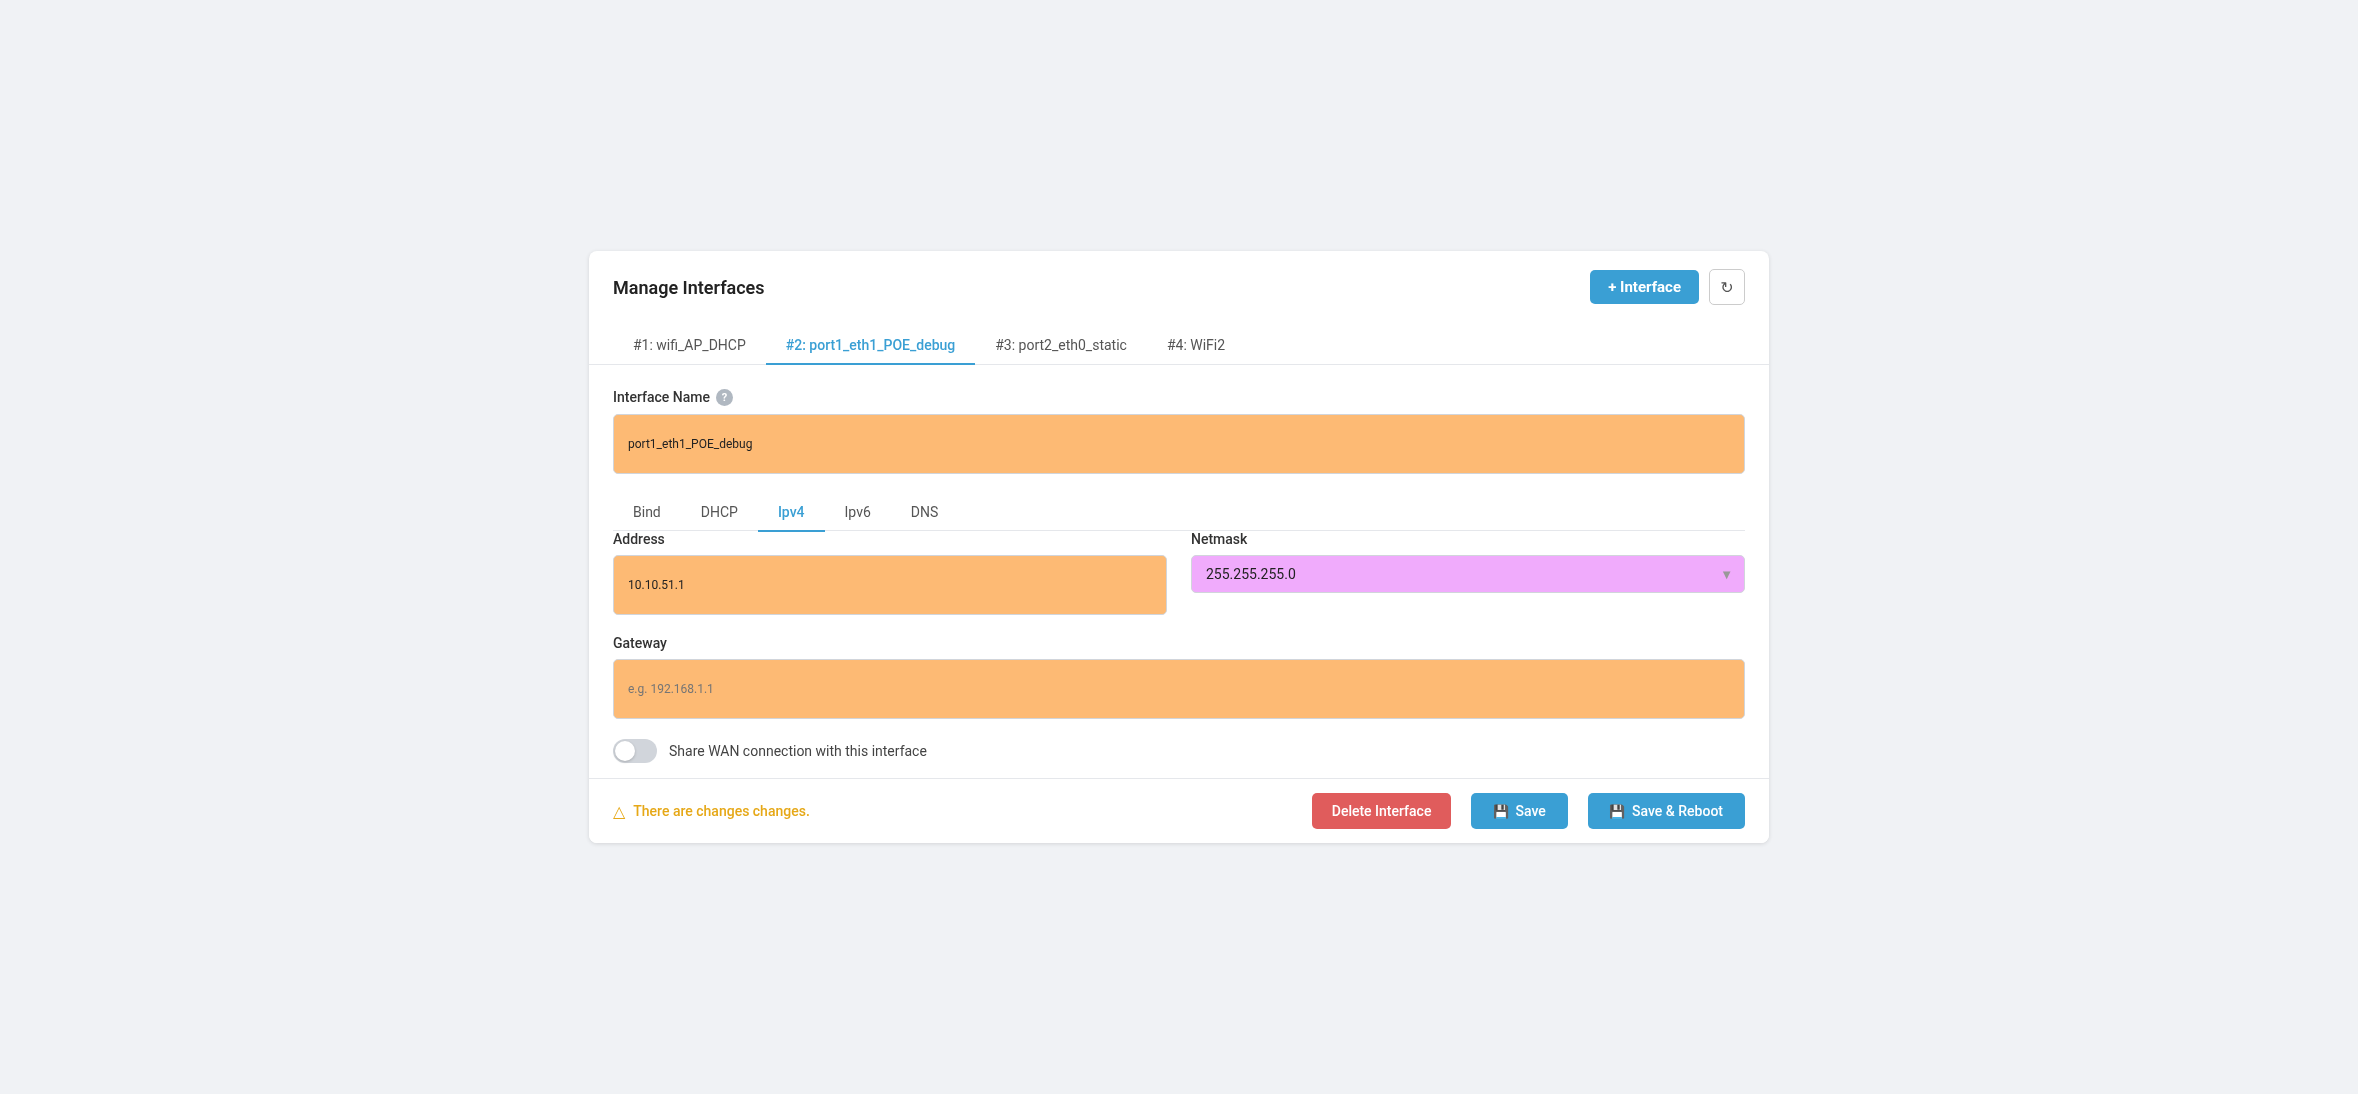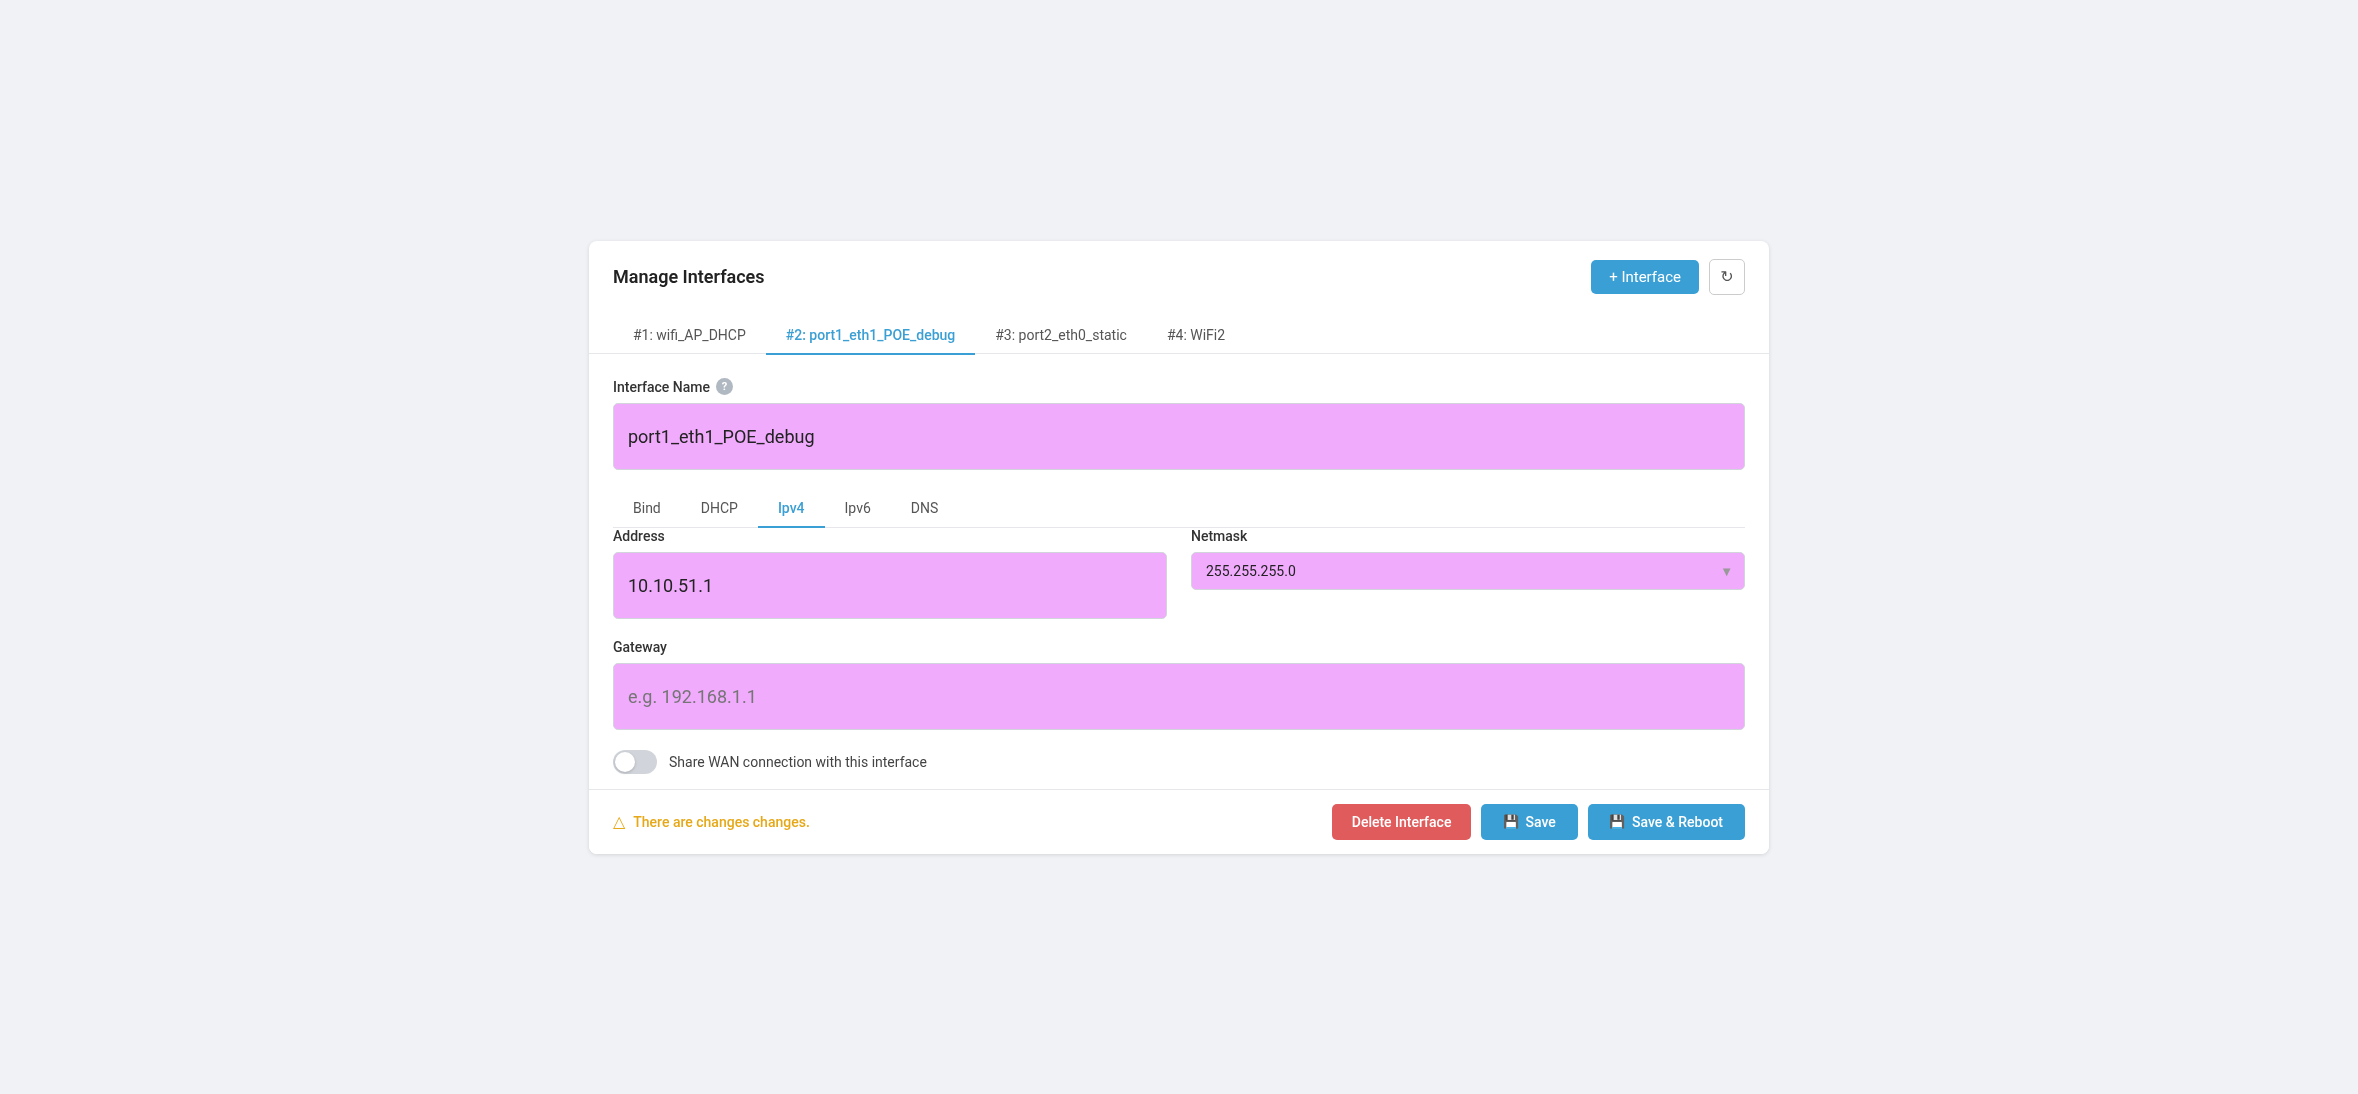--- a/index.html
+++ b/index.html
@@ -48,21 +48,21 @@
     }
 
     .btn-add-interface {
       background: #3a9fd4;
       color: #fff;
       border: none;
       border-radius: 5px;
       padding: 8px 18px;
       font-size: 15px;
       cursor: pointer;
-      font-weight: 400;
+      font-weight: 700;
       display: flex;
       align-items: center;
       gap: 5px;
     }
 
     .refresh-btn {
       background: none;
       border: 1.5px solid #ccc;
       border-radius: 5px;
       width: 36px;
@@ -129,24 +129,24 @@
       justify-content: center;
       cursor: pointer;
       font-weight: 700;
     }
 
     .form-input {
       width: 100%;
       border: 1.5px solid #d1d5db;
       border-radius: 5px;
       padding: 22px 14px;
-      font-size: 18px;
+      font-size: 12px;
       color: #222;
       outline: none;
-      background: #f0abfc;
+      background: #fdba74;
     }
 
     .sub-tabs {
       display: flex;
       gap: 0;
       padding: 0;
       border-bottom: 1.5px solid #e5e7eb;
     }
 
     .sub-tab {
@@ -261,21 +261,21 @@
     }
 
     .warning-icon {
       color: #e6a817;
       font-size: 16px;
     }
 
     .footer-right {
       display: flex;
       align-items: center;
-      gap: 10px;
+      gap: 20px;
     }
 
     .btn-delete {
       background: #e05c5c;
       color: #fff;
       border: none;
       border-radius: 5px;
       padding: 10px 20px;
       font-size: 14px;
       cursor: pointer;

